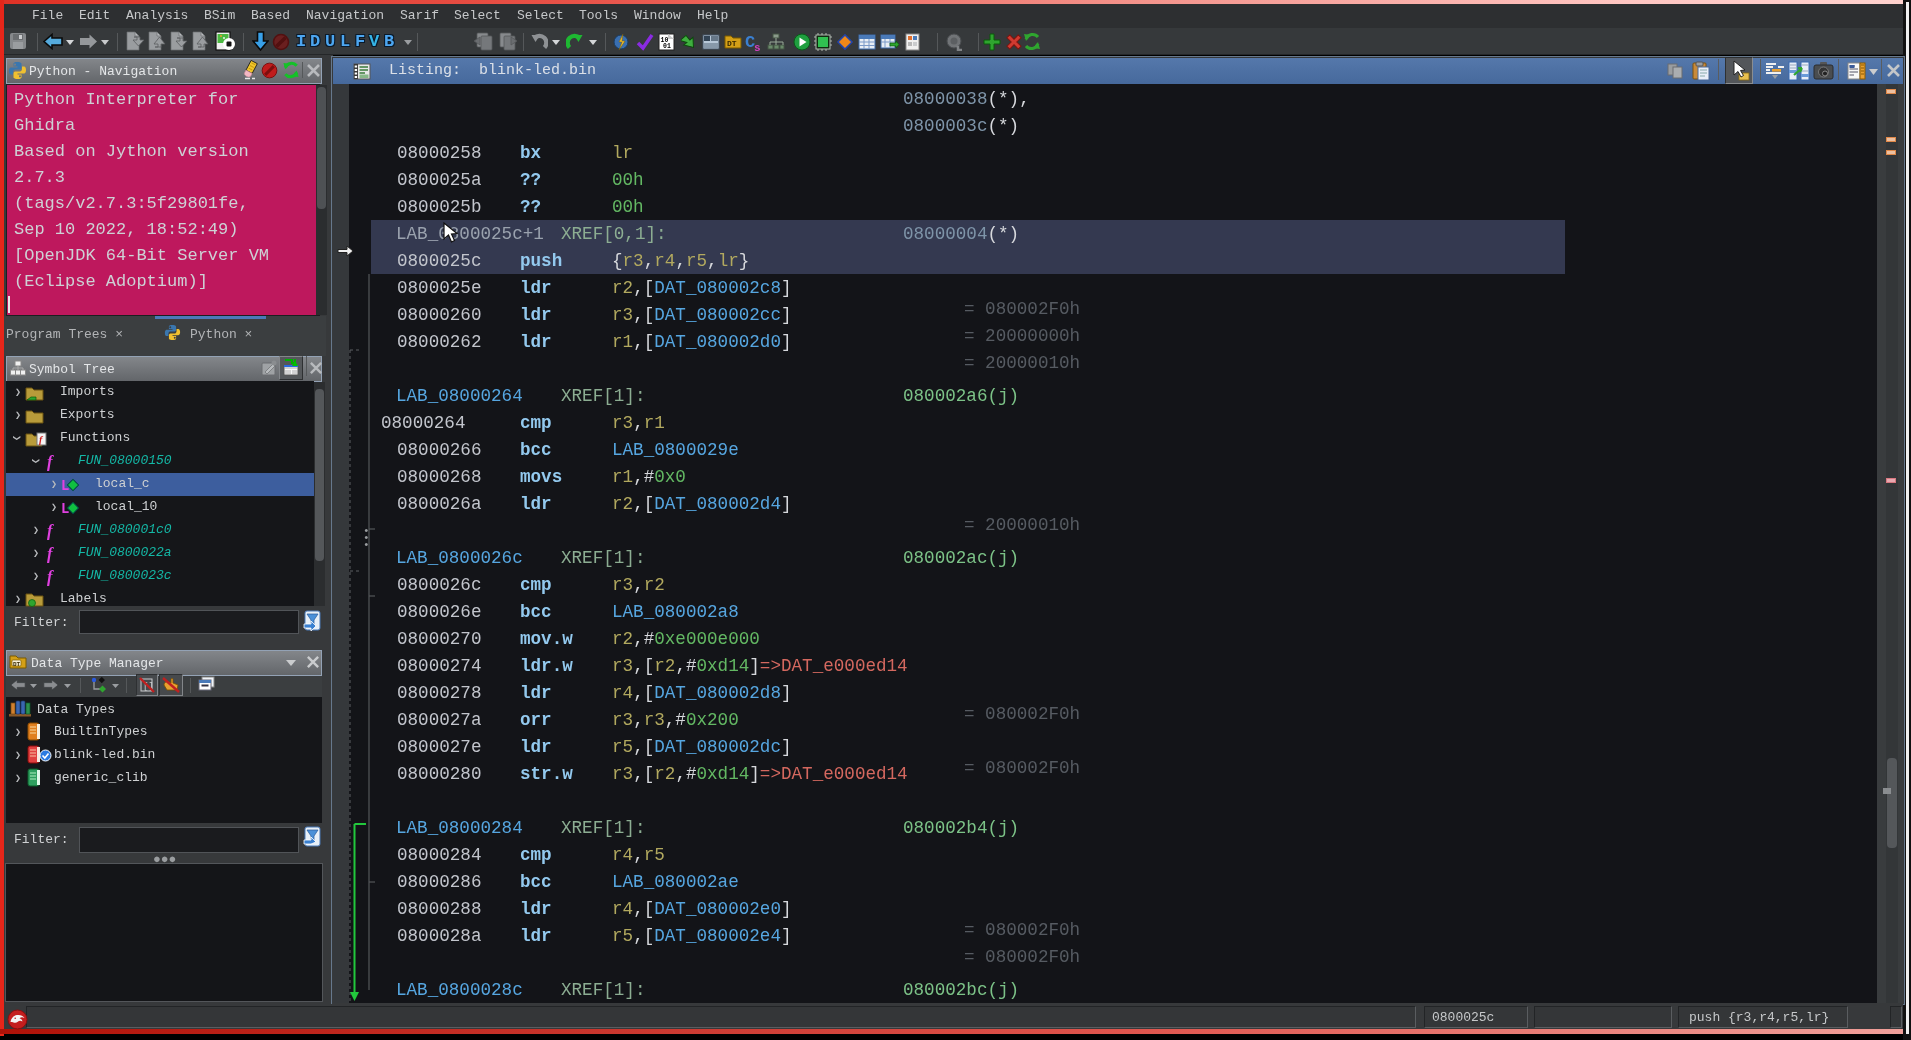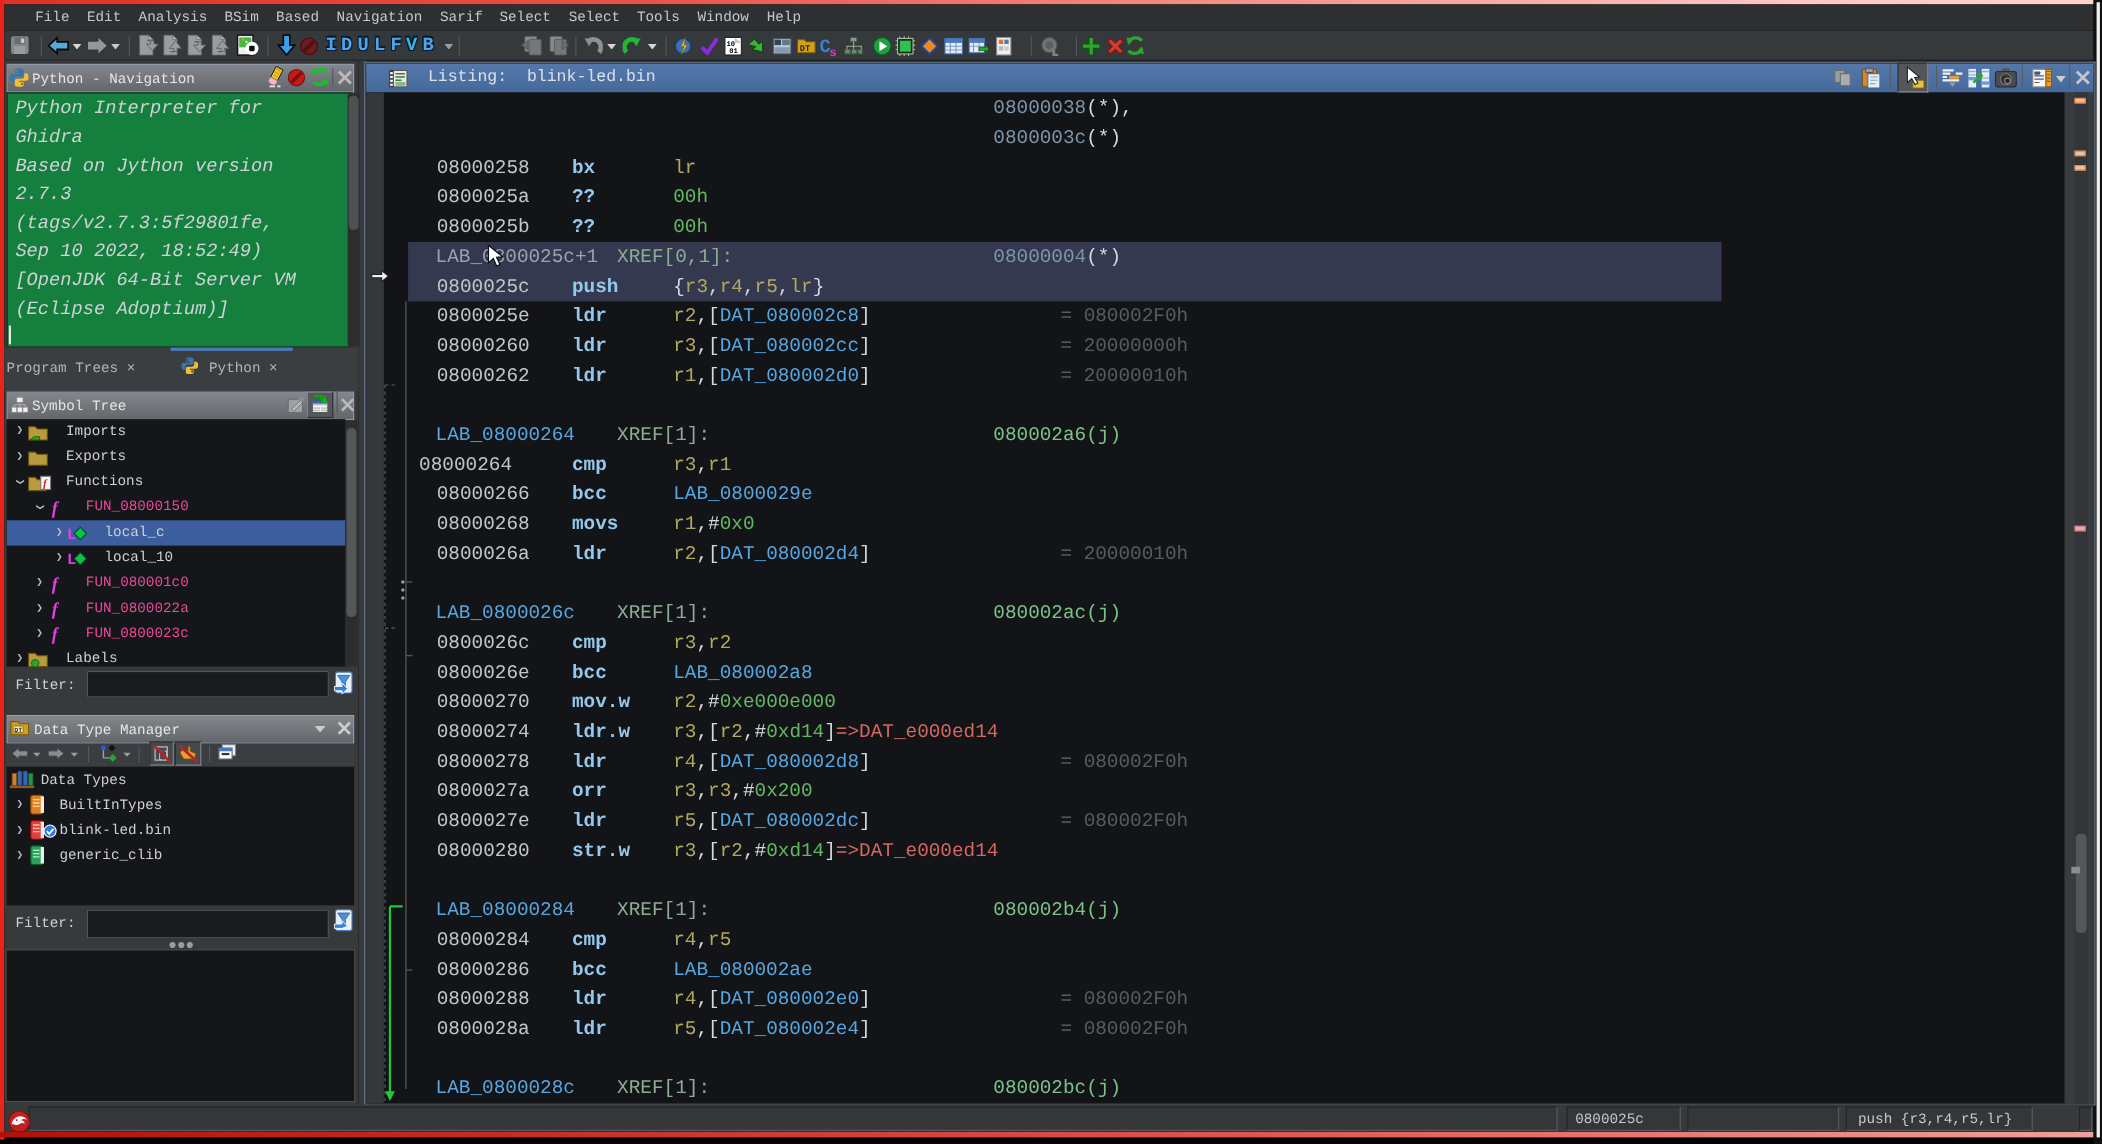--- a/index.html
+++ b/index.html
@@ -22,36 +22,36 @@
 #toolbar { left:4px; top:28px; width:1899px; height:27px; background:#36393b; border-bottom:1px solid #252729; }
 .tsep { position:absolute; top:4px; width:1px; height:18px; background:#55585a; }
 
 
 #leftcol { left:4px; top:55px; width:322px; height:950px; background:#37393b; }
 
 .ptitle { position:absolute; left:2px; width:316px; height:26px; background:linear-gradient(#83868a,#63666a); border:1px solid #93a2b5; color:#e4e6e8; font-size:13px; }
 .ptitle .t { position:absolute; top:5px; }
 
 
-#interp { left:6px; top:84px; width:314px; height:232px; background:#15803d; border:1px solid #1c1e20; color:#ced1d5; font-size:17px; line-height:26px; padding:2px 0 0 7px; white-space:pre;font-style:italic; }
+#interp { left:6px; top:84px; width:314px; height:232px; background:#be185d; border:1px solid #1c1e20; color:#ced1d5; font-size:17px; line-height:26px; padding:2px 0 0 7px; white-space:pre; }
 #interpscroll { left:316px; top:85px; width:11px; height:230px; background:#2b2d2f; }
 #interpthumb { left:317px; top:87px; width:9px; height:122px; background:#4e5154; border-radius:4px; }
 
 
 #tabsrow { left:4px; top:316px; width:322px; height:40px; background:#3b3e40; }
 #tabblue { left:155px; top:316px; width:111px; height:3px; background:#4b7ab8; }
 .tabtxt { position:absolute; top:11px; font-size:13px; color:#b2b4b6; }
 
 
 #symtree { left:6px; top:381px; width:308px; height:225px; background:#151619; overflow:hidden; }
 #symscroll { left:314px; top:382px; width:11px; height:224px; background:#2b2d2f; }
 #symthumb { left:315px; top:389px; width:9px; height:172px; background:#54575a; border-radius:4px; }
 .trow { position:absolute; left:0; width:100%; height:23px; font-size:13px; color:#ced0d2; }
 .trow .txt { position:absolute; top:3px; }
-.blue { color:#ec4899; }
+.blue { color:#14b8a6;font-style:italic; }
 .arrow { position:absolute; top:5px; color:#b8babd; font-size:10px; }
 
 
 .filterrow { position:absolute; font-size:13px; color:#cfd1d3; }
 .finput { position:absolute; background:#1a1b1e; border:1px solid #515458; }
 
 
 #dtmtree { left:6px; top:697px; width:316px; height:126px; background:#151619; }
 #dtm2 { left:5px; top:863px; width:318px; height:139px; background:#141518; border:1px solid #53565a; }
 
@@ -70,21 +70,21 @@
 .lrow span { position:absolute; top:0; }
 .ca { color:#c2c5cc; }      
 .cm { color:#93c9ee; font-weight:bold; }  
 .cr { color:#b2a95f; }      
 .cp { color:#d6d8dc; }      
 .cn { color:#63b863; }      
 .cb { color:#56a6e0; }      
 .cx { color:#8cad92; }      
 .cg { color:#7cc287; }      
 .cs { color:#7e94a8; }      
-.ce { color:#565b62; }      
+.ce { color:#565b62;margin-top:21px; }      
 .cw { color:#d4685f; }      
 .cl { color:#9aa2ae; }      
 #selband { left:371px; top:220px; width:1194px; height:54px; background:#343950; }
 
 
 #statusbar { left:4px; top:1004px; width:1899px; height:25px; background:#37393b; }
 .sbox { position:absolute; top:2px; height:22px; border-top:1px solid #222426; border-left:1px solid #222426; border-bottom:1px solid #5a5d60; border-right:1px solid #5a5d60; background:#343638; color:#c6c8ca; font-size:13px; white-space:nowrap; overflow:hidden; }
 </style>
 </head>
 <body>

